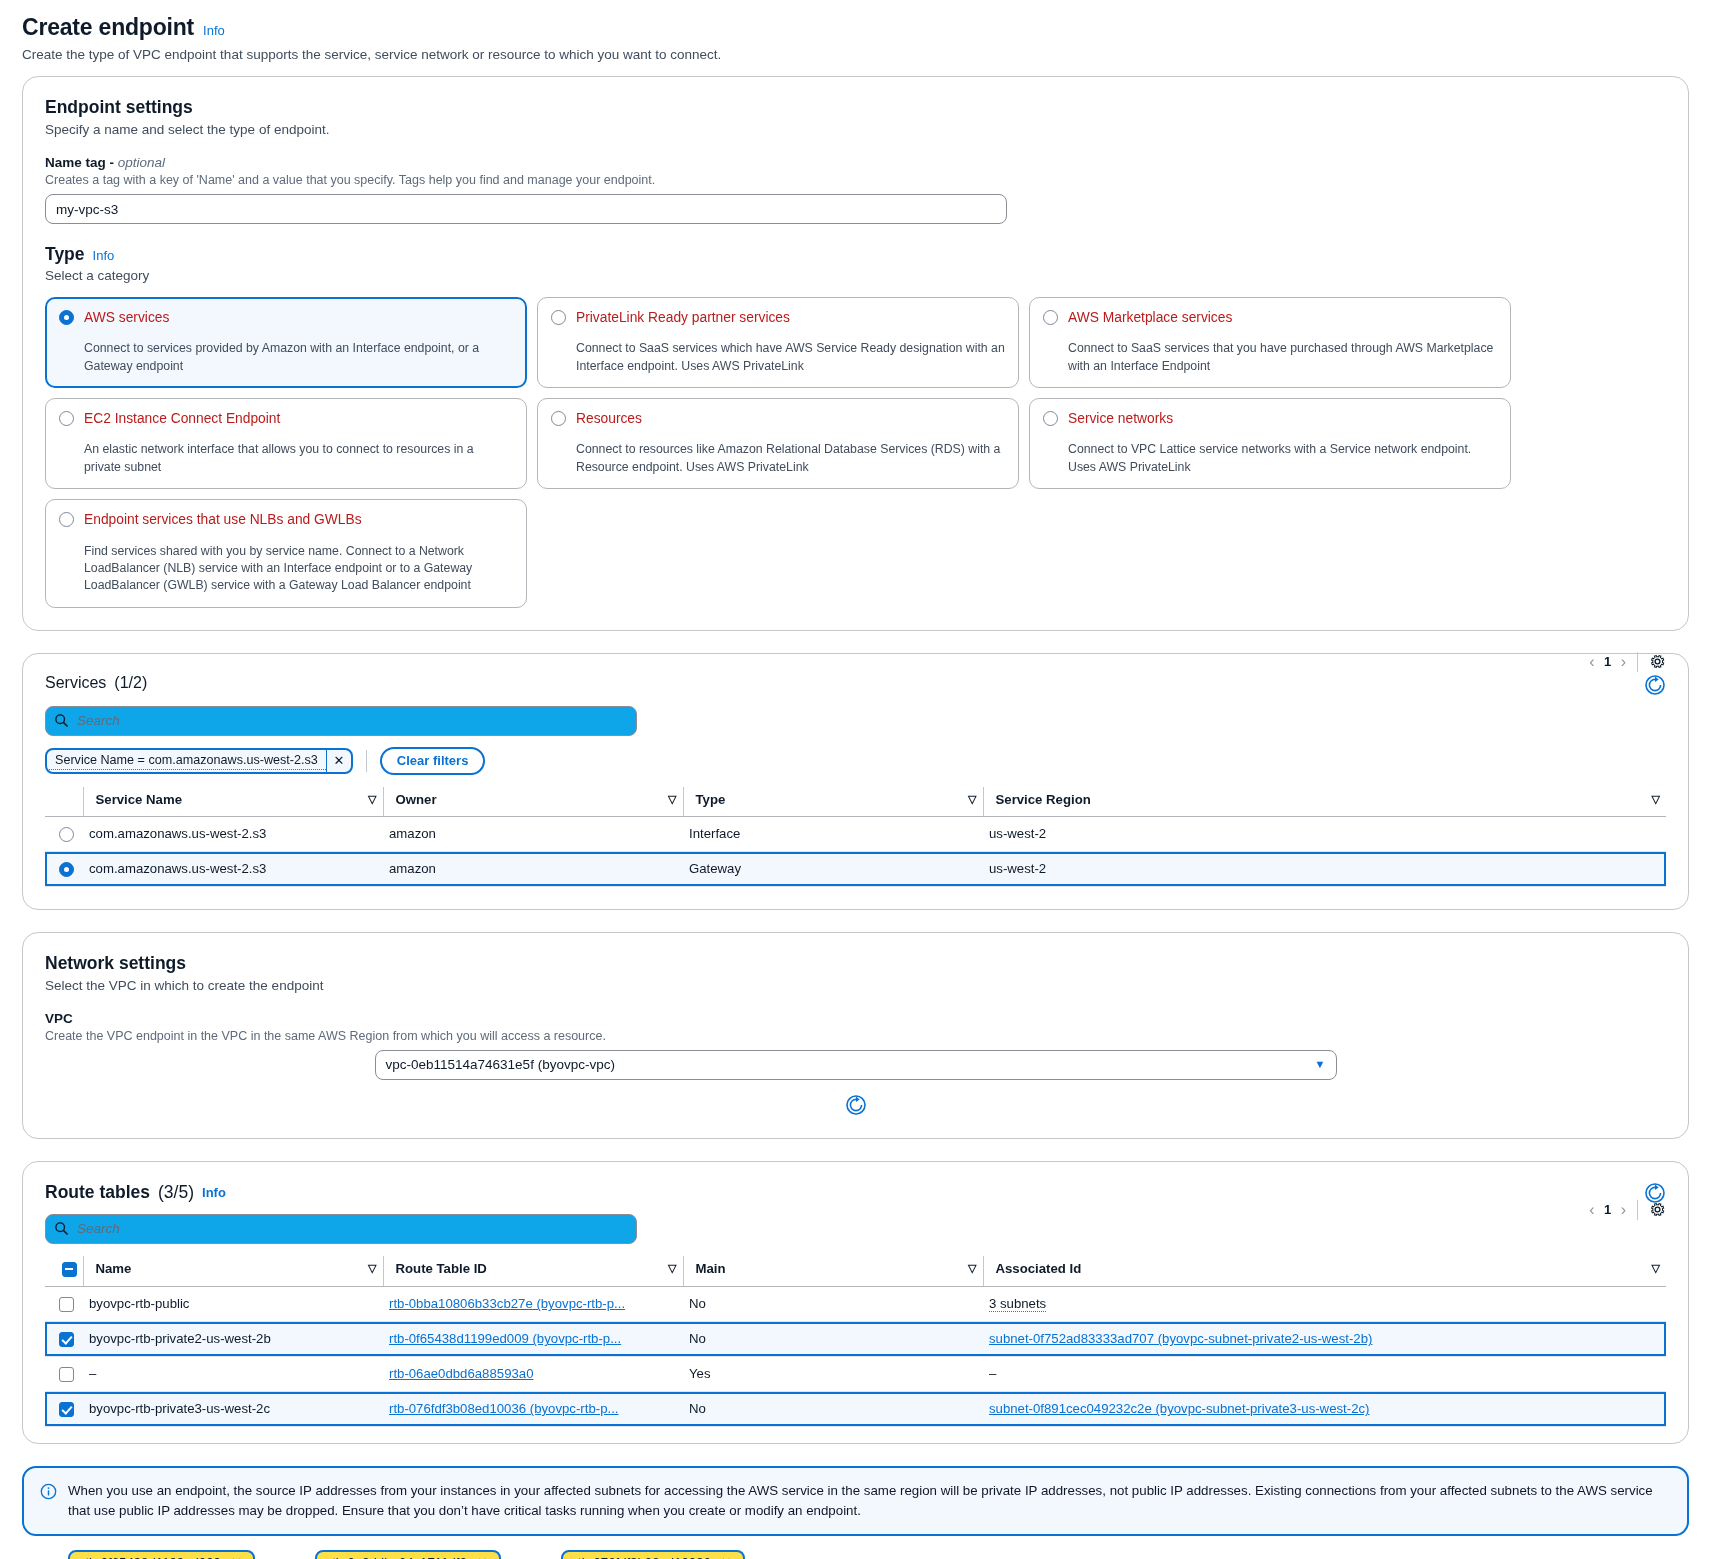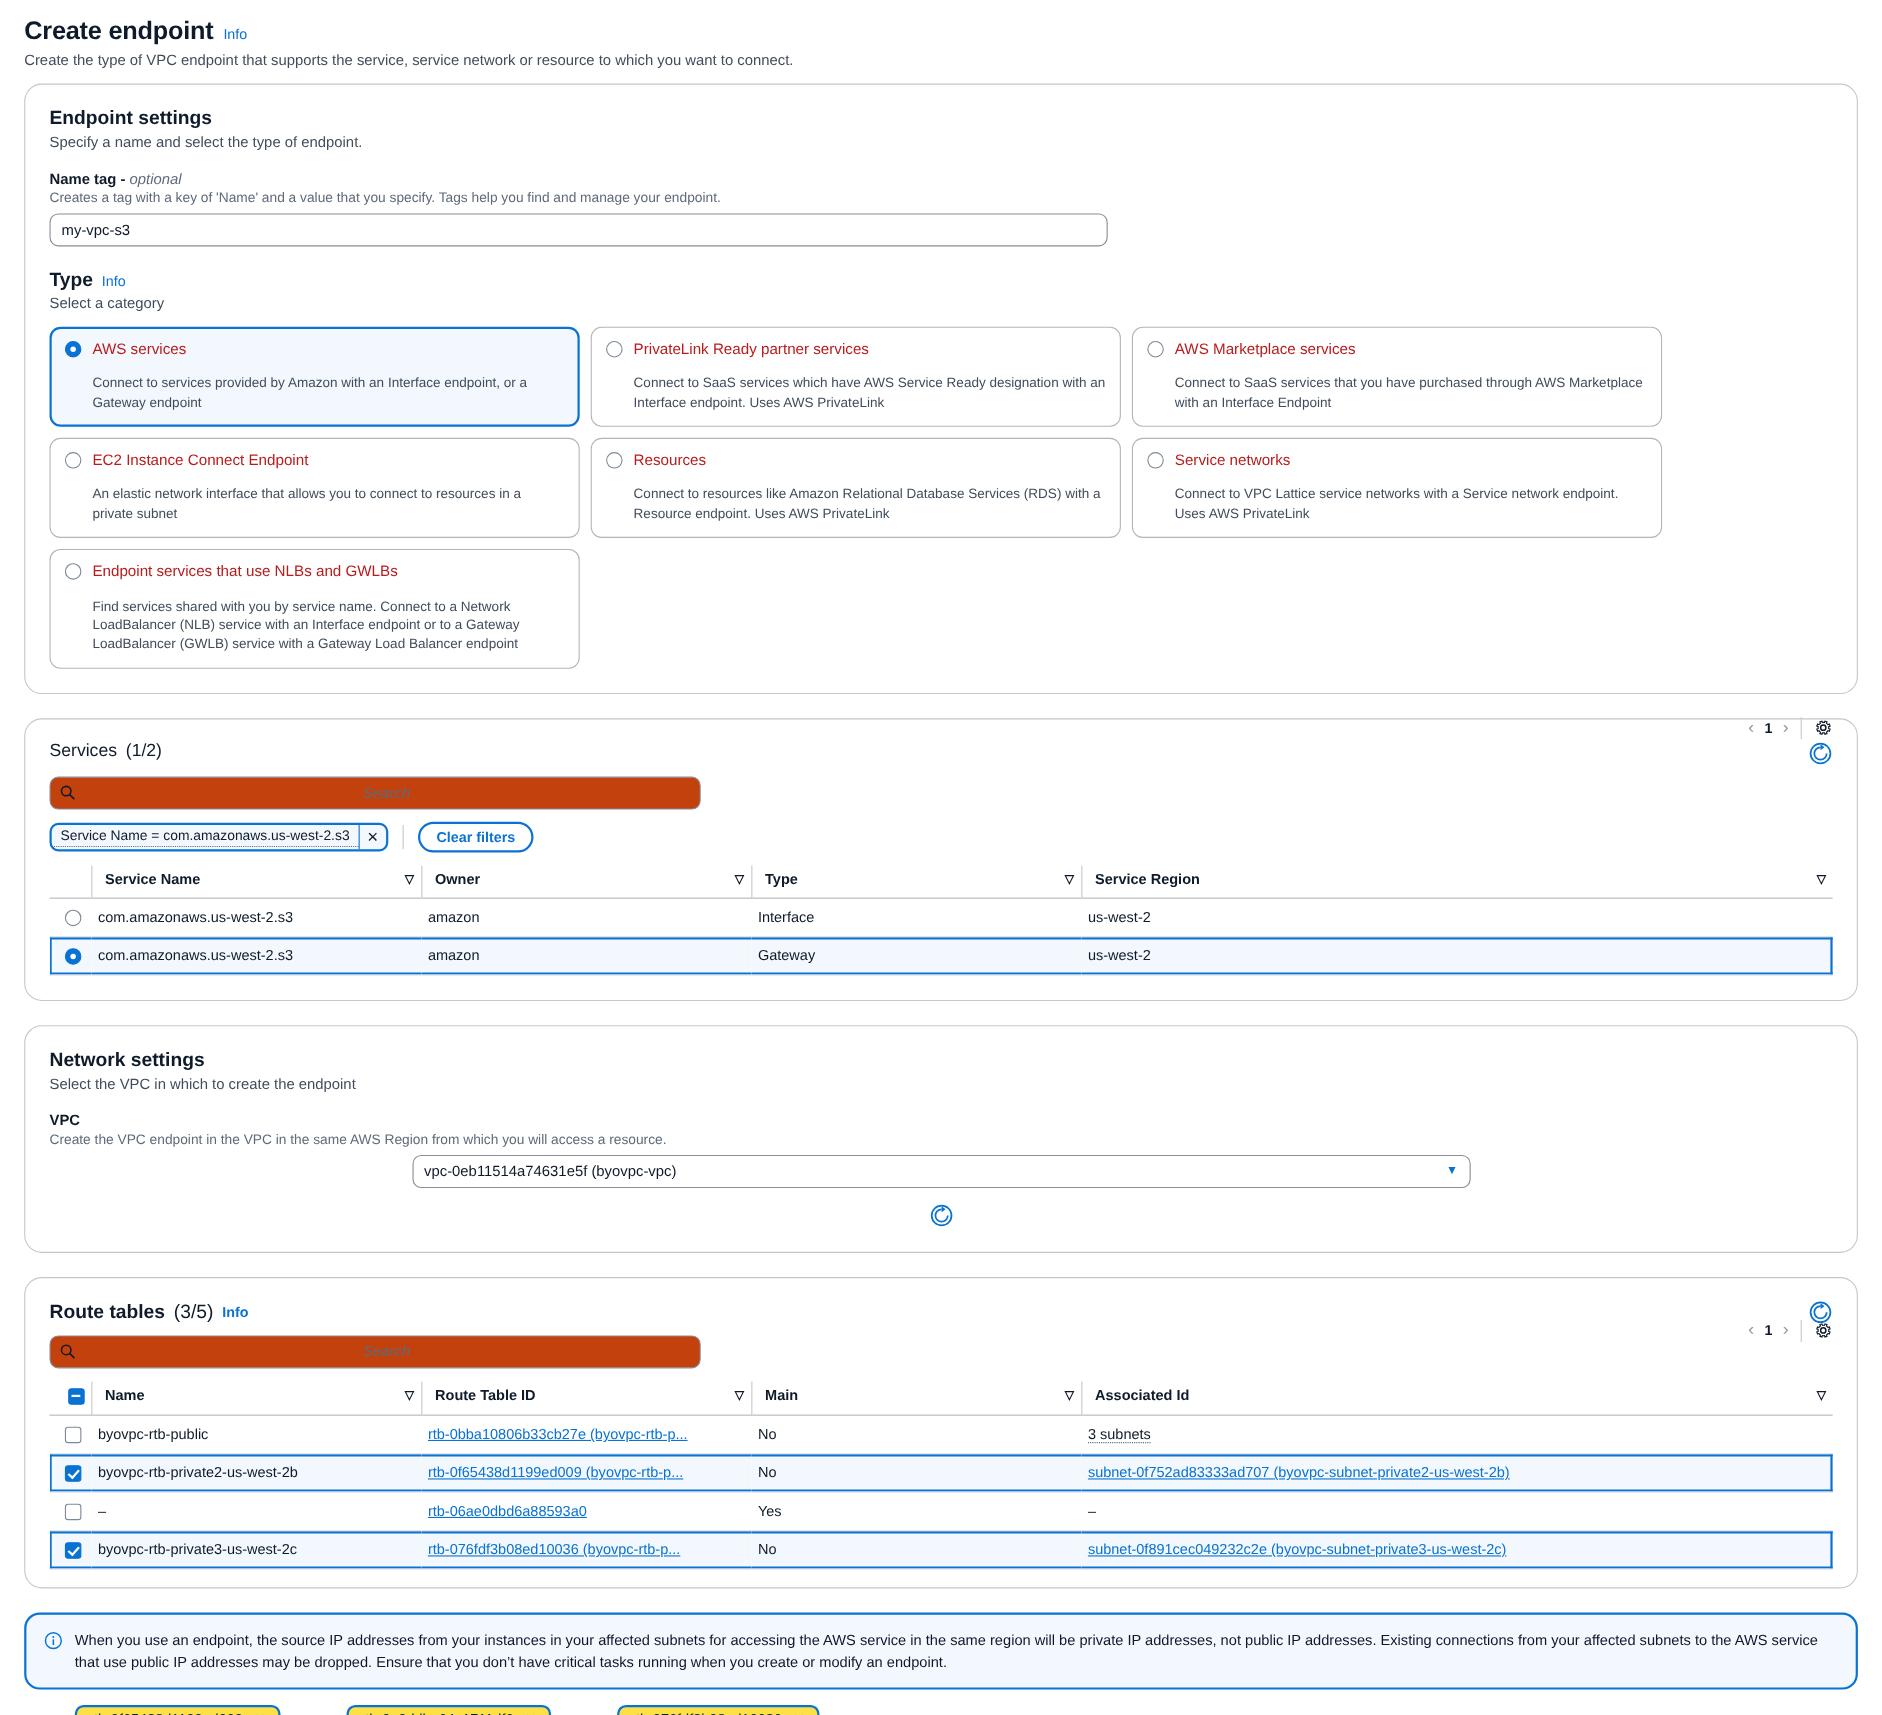--- a/index.html
+++ b/index.html
@@ -98,21 +98,21 @@
   
   .search-wrap {
     position: relative; width: 592px; margin-top: 10px;
   }
   .search-wrap input {
     width: 100%; height: 30px;
     padding: 0 10px 0 31px;
     font-size: 13.5px; font-style: italic;
     font-family: "Liberation Sans", sans-serif;
     border: 1px solid #8c8c94; border-radius: 8px;
-    background: #c2410c; outline: none; color: #0f1b2a; text-align: center;
+    background: #0ea5e9; outline: none; color: #0f1b2a;
   }
   .search-wrap input::placeholder { color: #5f6b7a; font-style: italic; }
   .search-ico {
     position: absolute; left: 9px; top: 7px;
     width: 15px; height: 15px; pointer-events: none;
   }
 
   .filter-row { display: flex; align-items: center; gap: 13px; margin-top: 11px; }
   .token {
     display: inline-flex; align-items: center;

